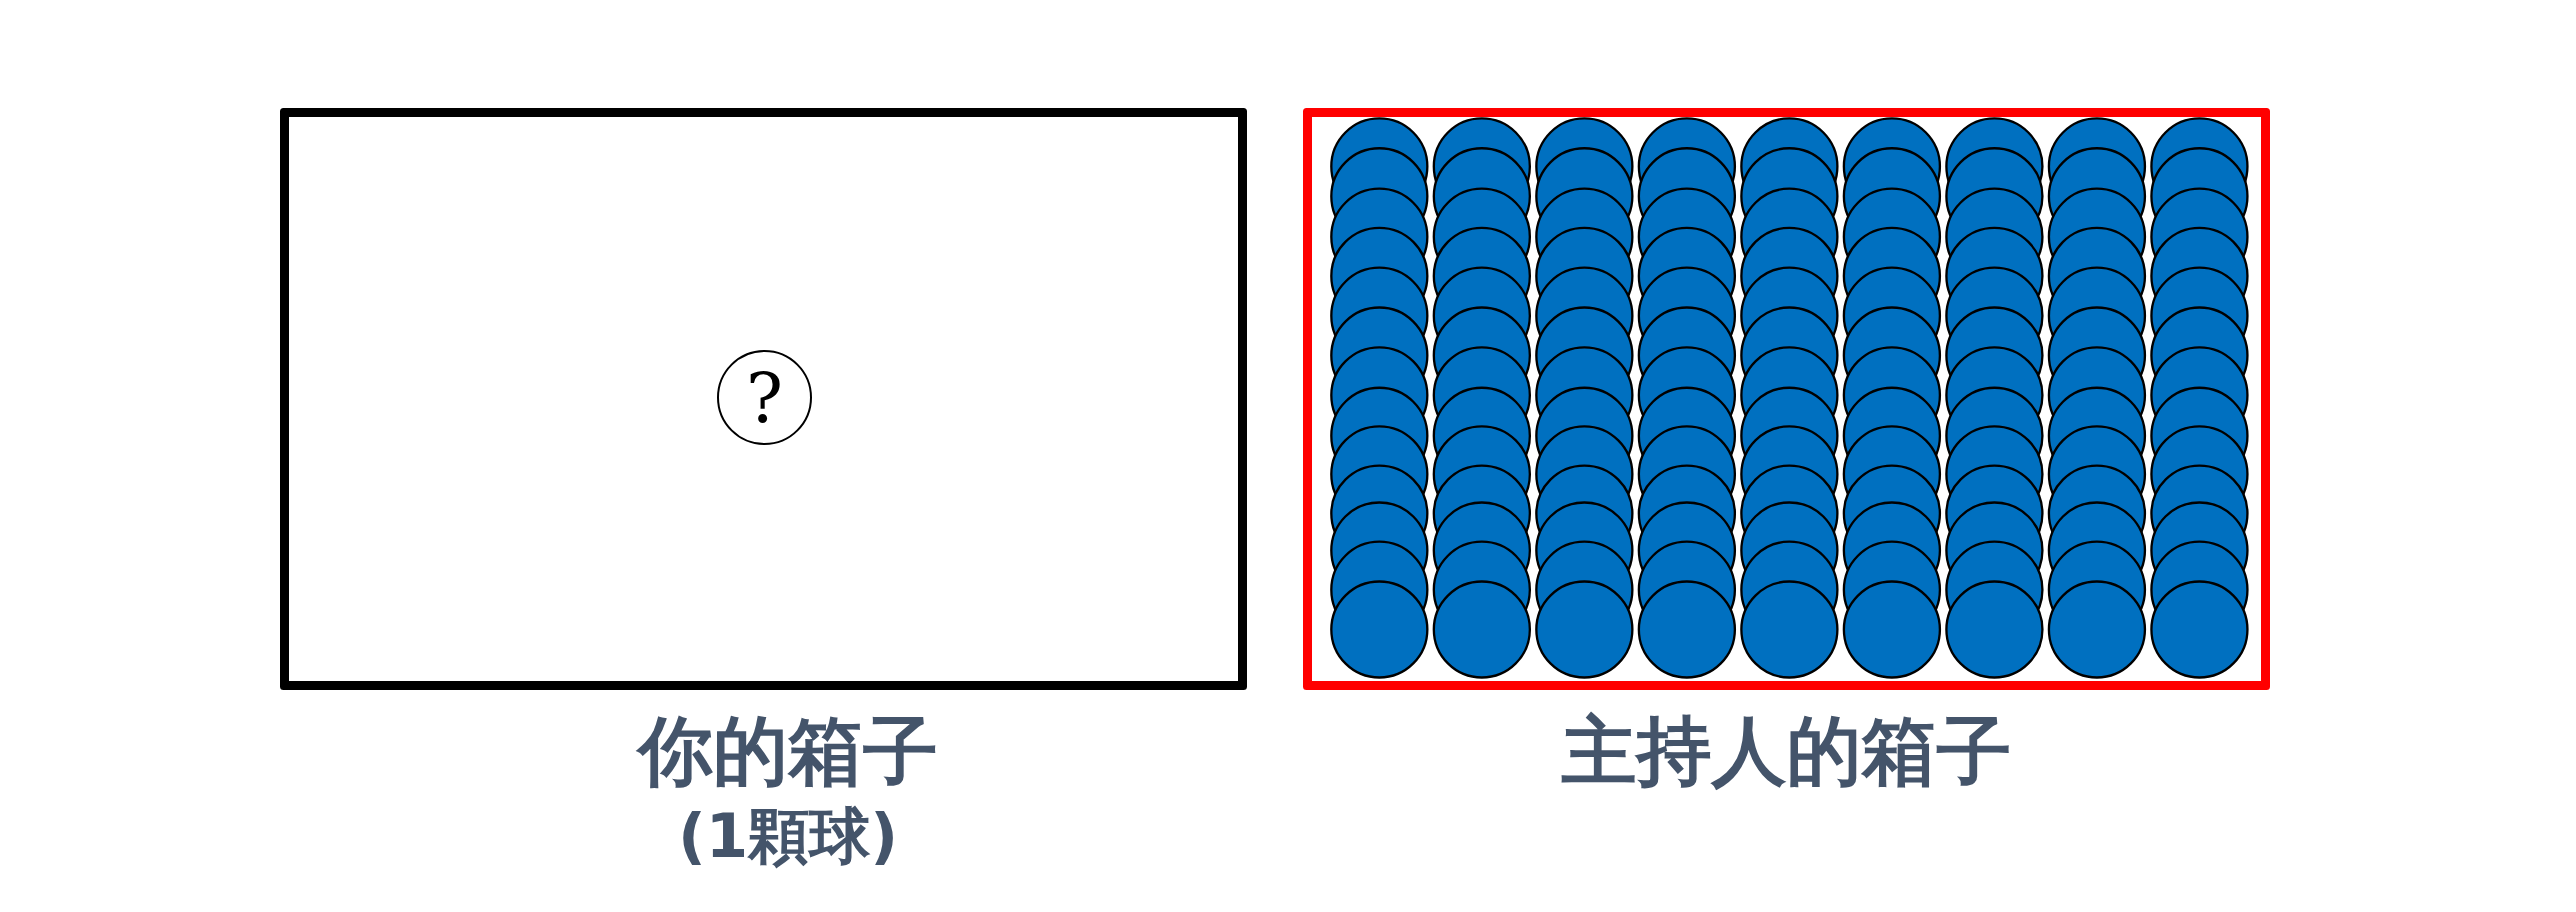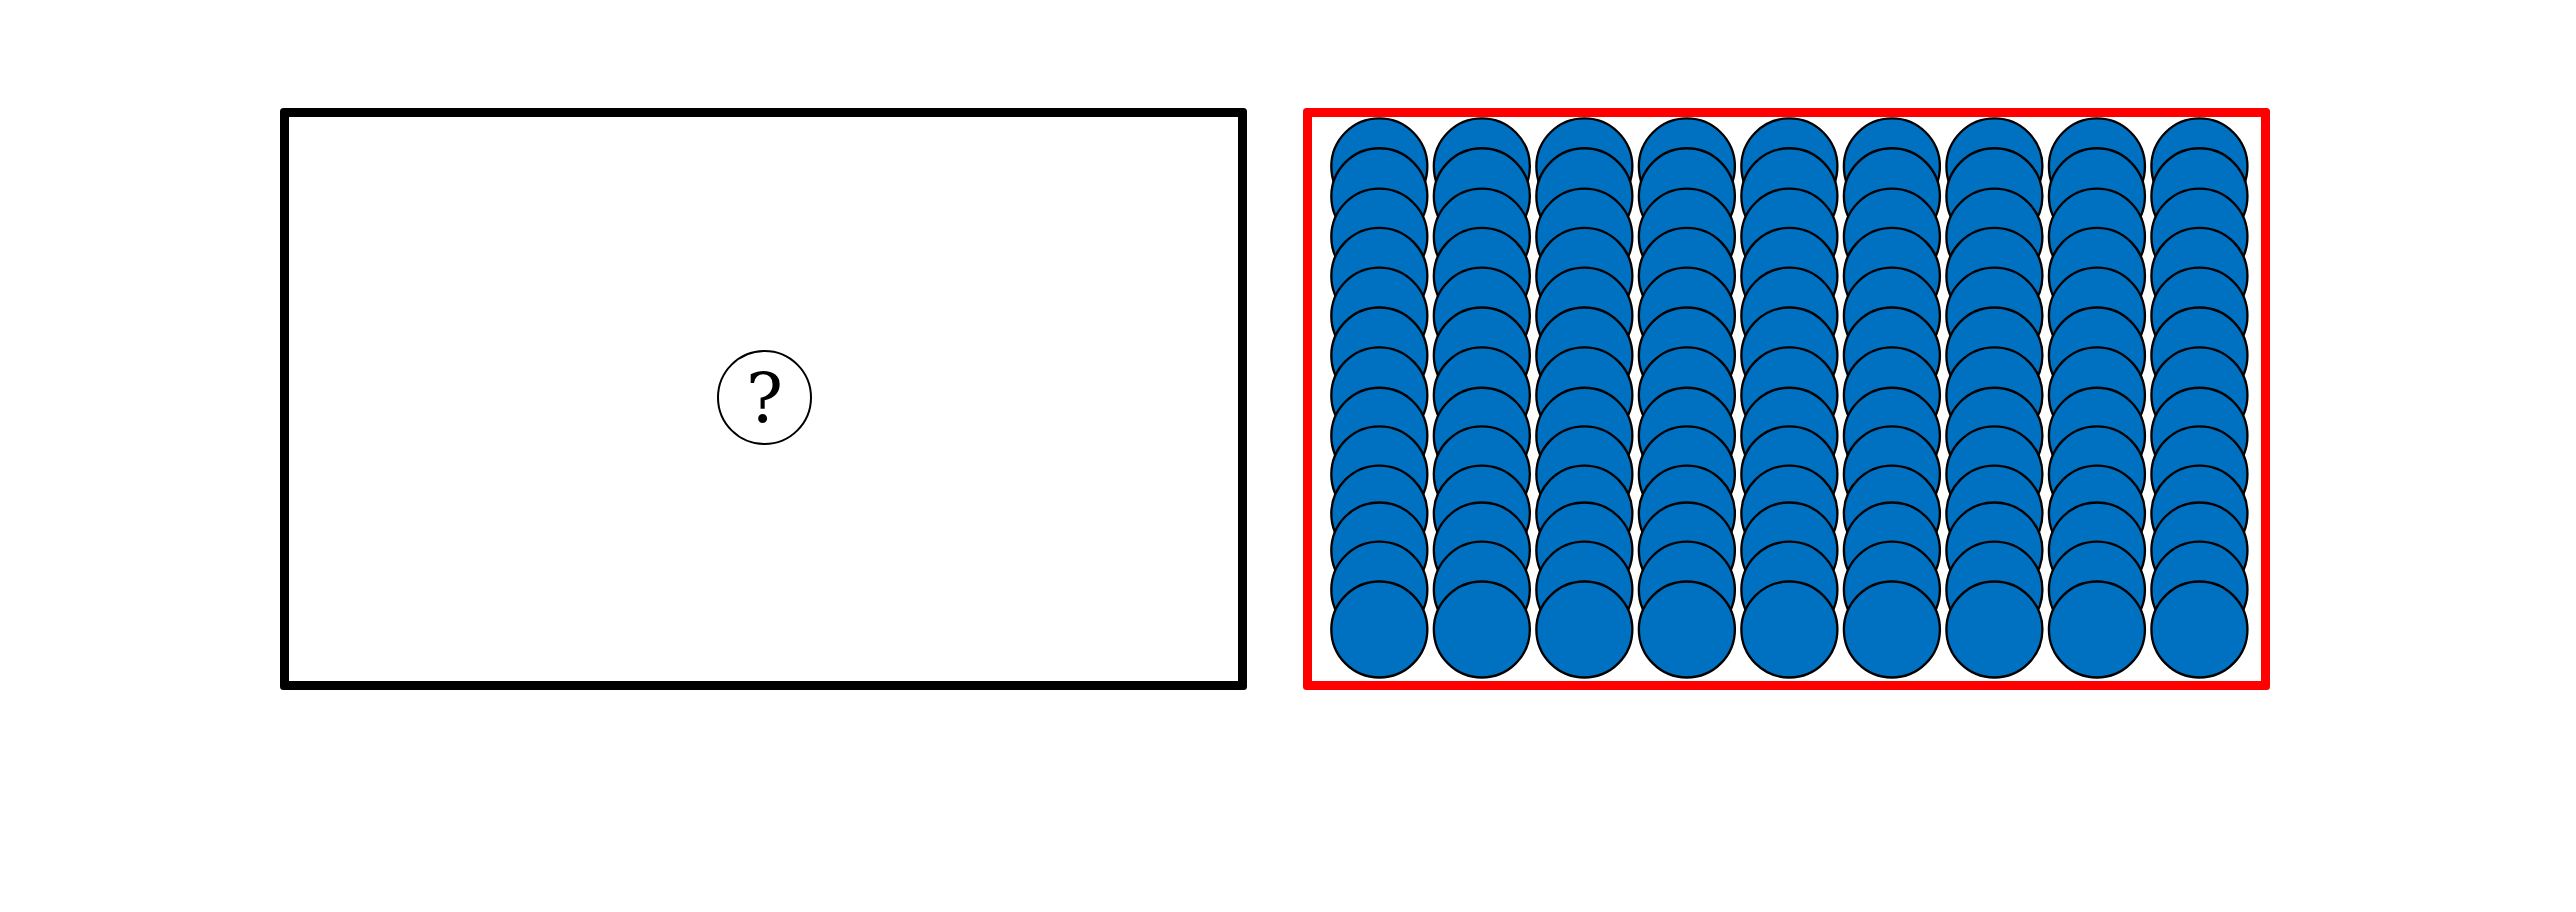--- a/index.html
+++ b/index.html
@@ -215,17 +215,20 @@
     <circle cx="3756.8" cy="675" r="82" fill="#0070C0" stroke="#000000" stroke-width="4"></circle>
     <circle cx="3756.8" cy="744" r="82" fill="#0070C0" stroke="#000000" stroke-width="4"></circle>
     <circle cx="3756.8" cy="810" r="82" fill="#0070C0" stroke="#000000" stroke-width="4"></circle>
     <circle cx="3756.8" cy="877" r="82" fill="#0070C0" stroke="#000000" stroke-width="4"></circle>
     <circle cx="3756.8" cy="940" r="82" fill="#0070C0" stroke="#000000" stroke-width="4"></circle>
     <circle cx="3756.8" cy="1007" r="82" fill="#0070C0" stroke="#000000" stroke-width="4"></circle>
     <circle cx="3756.8" cy="1075" r="82" fill="#0070C0" stroke="#000000" stroke-width="4"></circle>
   </svg>
 
 <div class="label" id="your-label" style="color: rgb(68, 84, 106);">
+  <span class="l1">你的箱子</span>
+  <span class="l2">(1顆球)</span>
 </div>
 
 <div class="label" id="host-label" style="color: rgb(68, 84, 106);">
+  <span class="l1">主持人的箱子</span>
 </div>
 
 
 </body></html>

